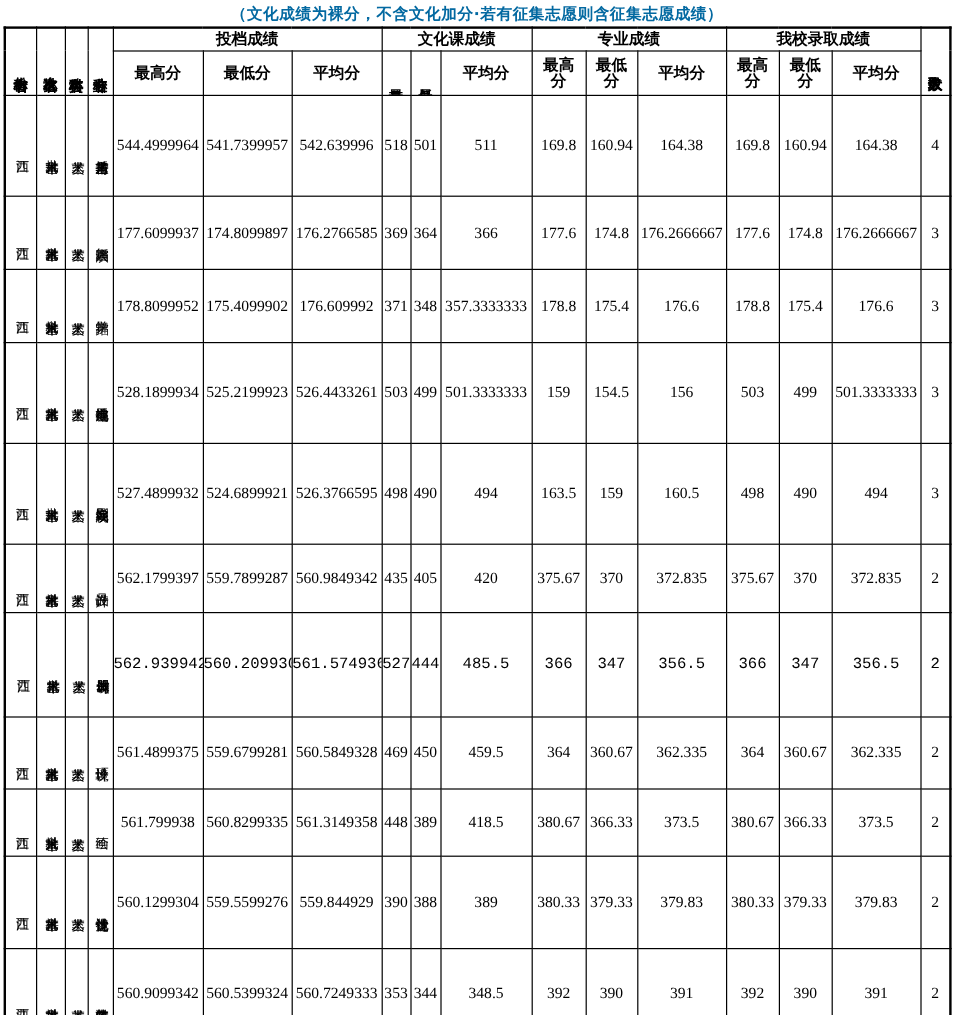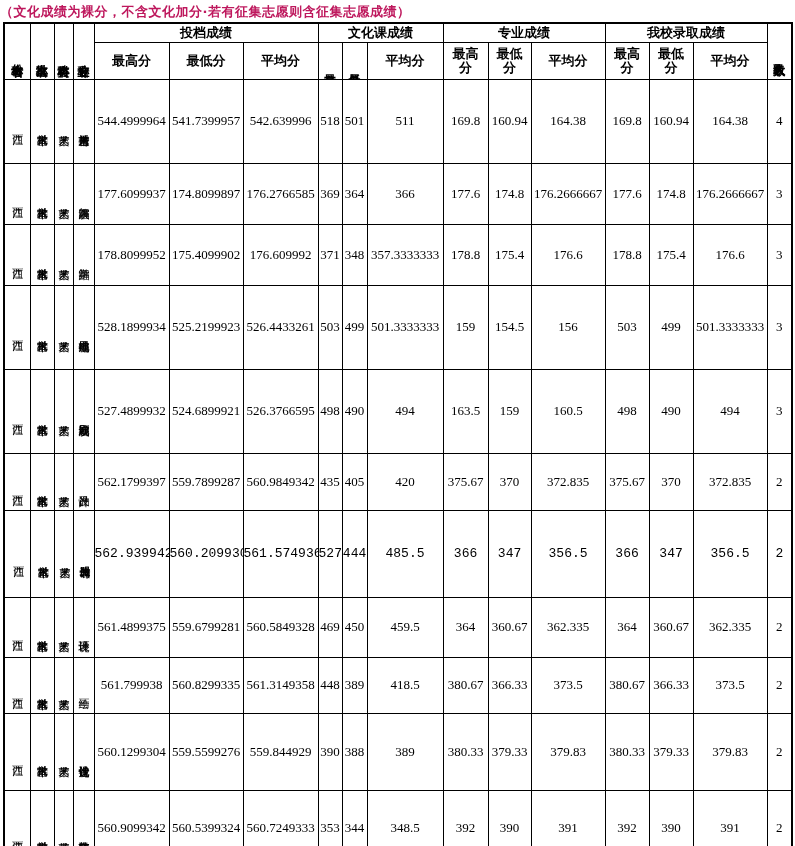--- a/index.html
+++ b/index.html
@@ -1,20 +1,20 @@
 <!DOCTYPE html>
 <html><head>
 <meta charset="utf-8">
 <style>
   html,body { margin:0; padding:0; background:#ffffff; }
   body { width:795px; height:846px; overflow:hidden;
          font-family:"Liberation Serif","DejaVu Serif",serif; color:#000; }
 
-  .page-title { height:19px; padding-top:3px; 
-         color:#be185d; font-weight:bold; font-size:13px;
+  .page-title { height:19px; padding-top:3px; text-align:center;
+         color:#0369a1; font-weight:bold; font-size:13px;
          font-family:"DejaVu Sans","Liberation Sans",sans-serif; letter-spacing:0.5px; }
 
   table { border-collapse:collapse; table-layout:fixed;
           width:788px; margin-left:3px; border:2px solid #000; background:#fff; }
   th,td { border:1px solid #000; padding:0; text-align:center; vertical-align:middle; }
 
   thead th { font-weight:bold; font-size:13px; line-height:1.05; }
   tr.group-row { height:19px;margin-left:39px; }
   tr.sub-row   { height:37px; }
 

